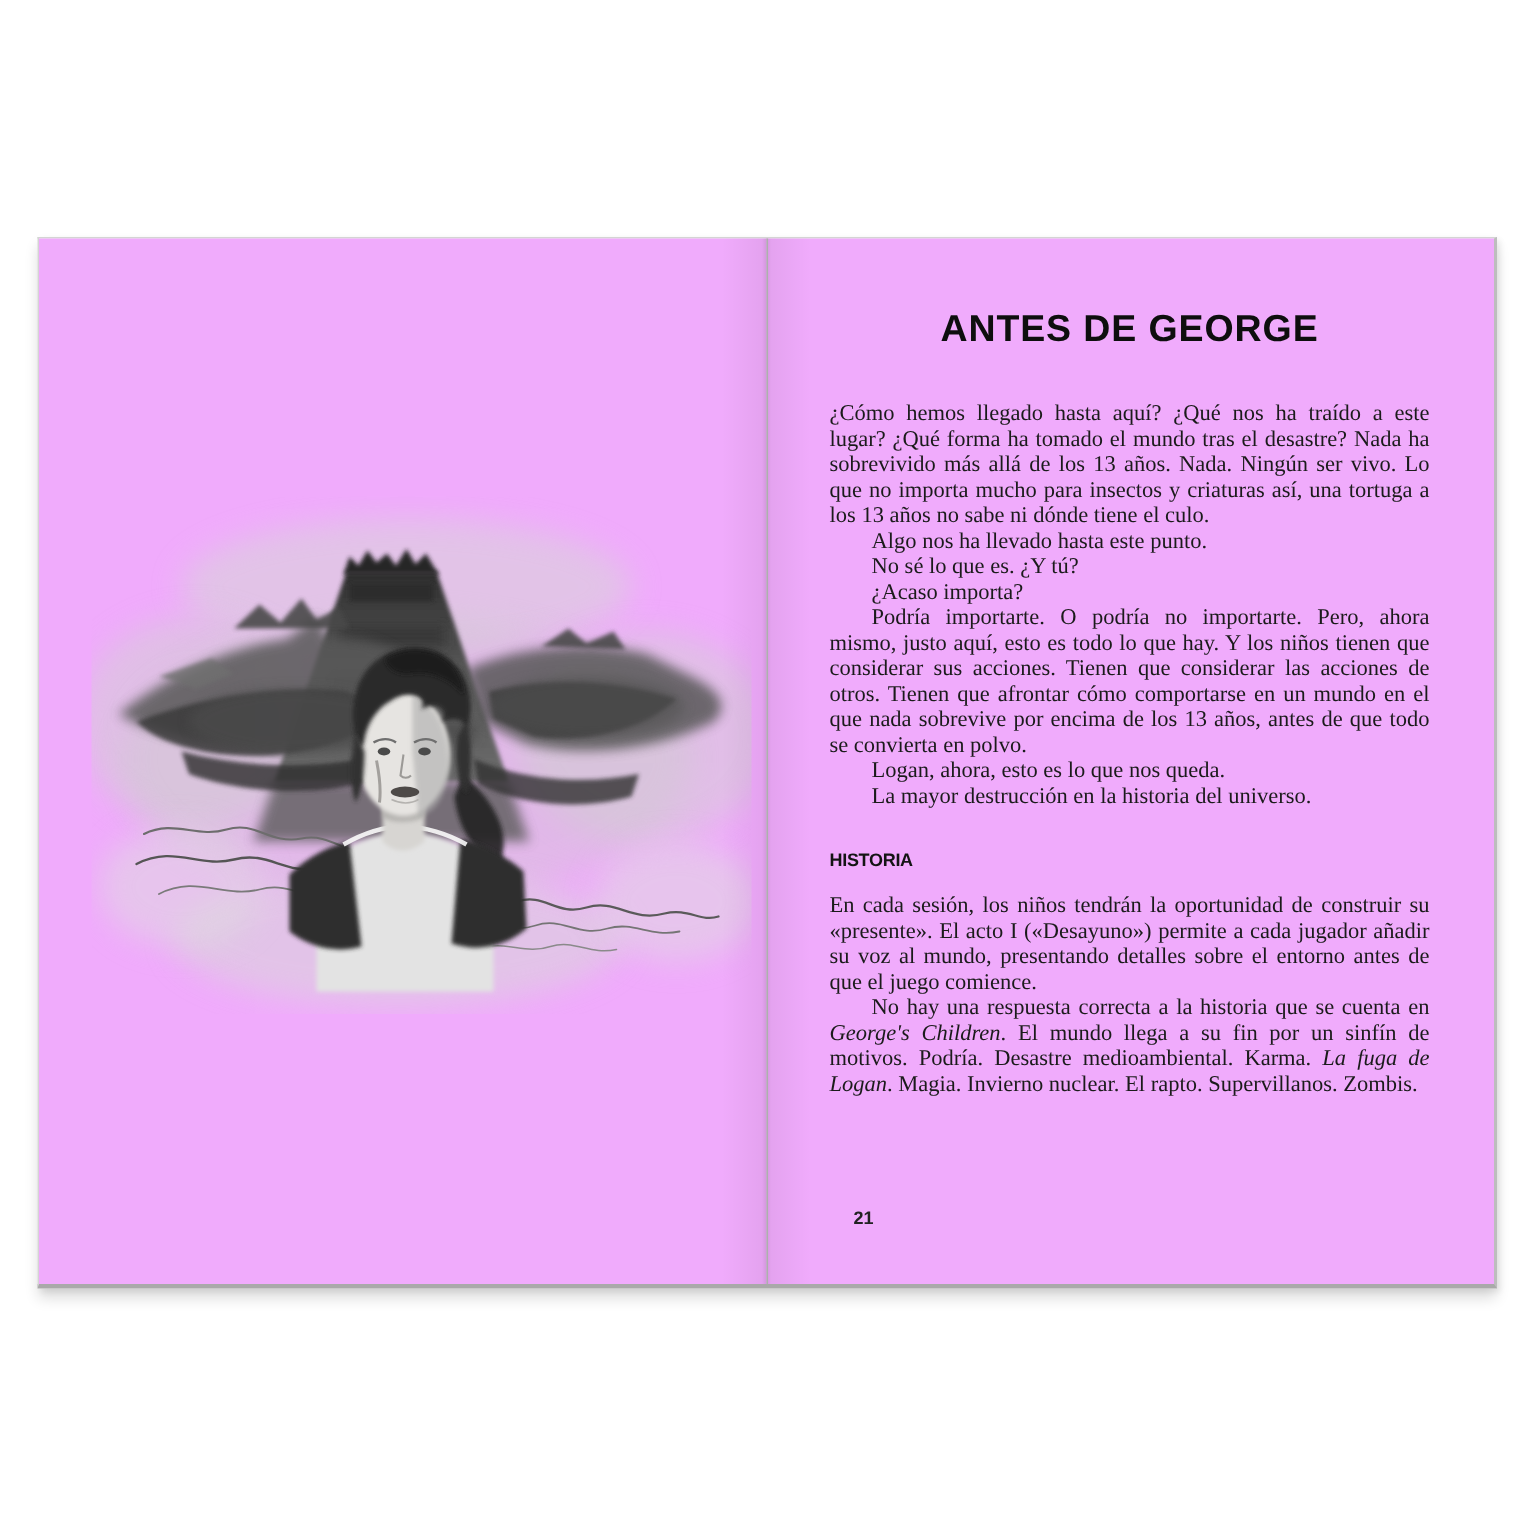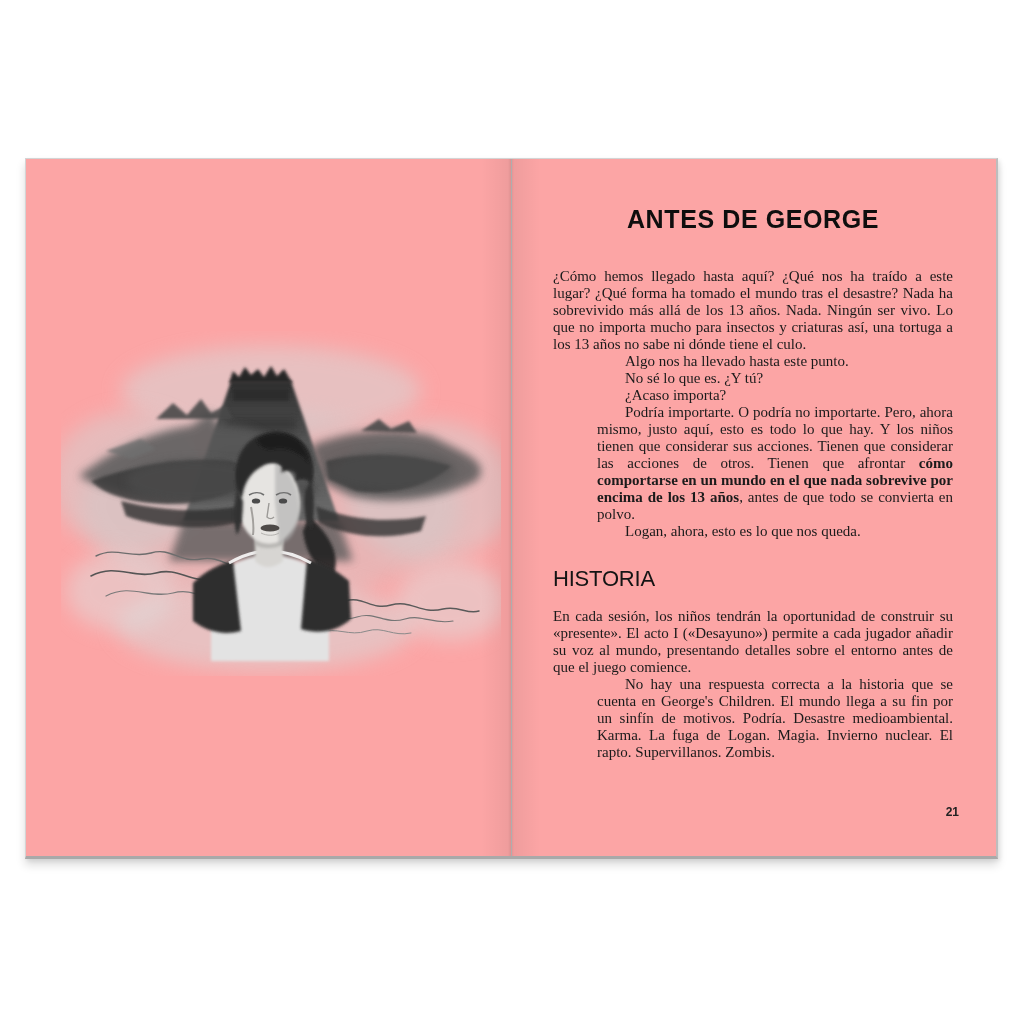--- a/index.html
+++ b/index.html
@@ -9,21 +9,21 @@
     font-family:"Liberation Serif", serif;
   }
   .book{
     position:absolute;left:25px;top:158px;width:970px;height:697px;
     background:#ffffff;display:flex;
     border:1px solid #d4d4d4;
     border-right:2px solid #bdbdbd;
     border-bottom:3px solid #a9a9a9;
     box-shadow:0 6px 9px rgba(0,0,0,.14), 2px 2px 4px rgba(0,0,0,.07);
   }
-  .page{position:relative;flex:1;background:#fca5a5;}
+  .page{position:relative;flex:1;background:#f0abfc;}
   .gutter{
     position:absolute;left:50%;top:0;bottom:0;width:60px;margin-left:-30px;
     background:linear-gradient(to right, rgba(0,0,0,0) 0%, rgba(0,0,0,.05) 45%, rgba(0,0,0,.12) 50%, rgba(0,0,0,.05) 55%, rgba(0,0,0,0) 100%);
     pointer-events:none;
   }
   .gutter-line{
     position:absolute;left:50%;top:0;bottom:0;width:1px;background:#aeaeae;pointer-events:none;
   }
   
   .illo{position:absolute;left:35px;top:172px;width:440px;height:345px;}
@@ -31,30 +31,30 @@
   .text-col{position:absolute;left:42px;top:0;width:400px;color:#1b1b1b;}
   .chapter-title{
     margin:46px 0 34px 0;text-align:center;
     font-family:"Liberation Sans", sans-serif;font-weight:700;
     font-size:25px;letter-spacing:.6px;color:#0e0e0e;white-space:nowrap;
   }
   .para{
     margin:0;font-size:15px;line-height:17px;text-align:justify;
     color:#1b1b1b;
   }
-  .para.indent{text-indent:28px;margin-left:44px;}
-  .para .b{font-weight:700;}
-  .para .i{}
+  .para.indent{text-indent:28px;}
+  .para .b{font-weight:400;}
+  .para .i{font-style:italic;}
   .section-heading{
     margin:26px 0 16px 0;
-    font-family:"Liberation Sans", sans-serif;font-weight:400;
-    font-size:22px;letter-spacing:-.2px;color:#141414;
+    font-family:"Liberation Sans", sans-serif;font-weight:700;
+    font-size:12px;letter-spacing:-.2px;color:#141414;
   }
   .page-number{
-    position:absolute;left:48px;top:646px;width:400px;text-align:right;
+    position:absolute;left:58px;top:646px;width:400px;text-align:left;
     font-family:"Liberation Sans", sans-serif;font-weight:700;font-size:12px;color:#222;
   }
 </style>
 </head>
 <body>
 
 <div class="book">
 
   <div class="page">
     <svg class="illo" viewBox="0 0 440 345" xmlns="http://www.w3.org/2000/svg">
@@ -161,20 +161,21 @@
     <div class="text-col">
       <h1 class="chapter-title">ANTES DE GEORGE</h1>
 
       <div id="body-paras">
           <p class="para"><span>¿Cómo hemos llegado hasta aquí? ¿Qué nos ha traído a este lugar? ¿Qué forma ha tomado el mundo tras el desastre? Nada ha sobrevivido más allá de los 13 años. Nada. Ningún ser vivo. Lo que no importa mucho para insectos y criaturas así, una tortuga a los 13 años no sabe ni dónde tiene el culo.</span></p>
           <p class="para indent"><span>Algo nos ha llevado hasta este punto.</span></p>
           <p class="para indent"><span>No sé lo que es. ¿Y tú?</span></p>
           <p class="para indent"><span>¿Acaso importa?</span></p>
           <p class="para indent"><span>Podría importarte. O podría no importarte. Pero, ahora mismo, justo aquí, esto es todo lo que hay. Y los niños tienen que considerar sus acciones. Tienen que considerar las acciones de otros. Tienen que afrontar </span><span class="b">cómo comportarse en un mundo en el que nada sobrevive por encima de los 13 años</span><span>, antes de que todo se convierta en polvo.</span></p>
           <p class="para indent"><span>Logan, ahora, esto es lo que nos queda.</span></p>
+          <p class="para indent"><span>La mayor destrucción en la historia del universo.</span></p>
         </div>
 
       <h2 class="section-heading">HISTORIA</h2>
 
       <div id="section-paras">
           <p class="para"><span>En cada sesión, los niños tendrán la oportunidad de construir su «presente». El acto I («Desayuno») permite a cada jugador añadir su voz al mundo, presentando detalles sobre el entorno antes de que el juego comience.</span></p>
           <p class="para indent"><span>No hay una respuesta correcta a la historia que se cuenta en </span><span class="i">George's Children</span><span>. El mundo llega a su fin por un sinfín de motivos. Podría. Desastre medioambiental. Karma. </span><span class="i">La fuga de Logan</span><span>. Magia. Invierno nuclear. El rapto. Supervillanos. Zombis.</span></p>
         </div>
     </div>
 

